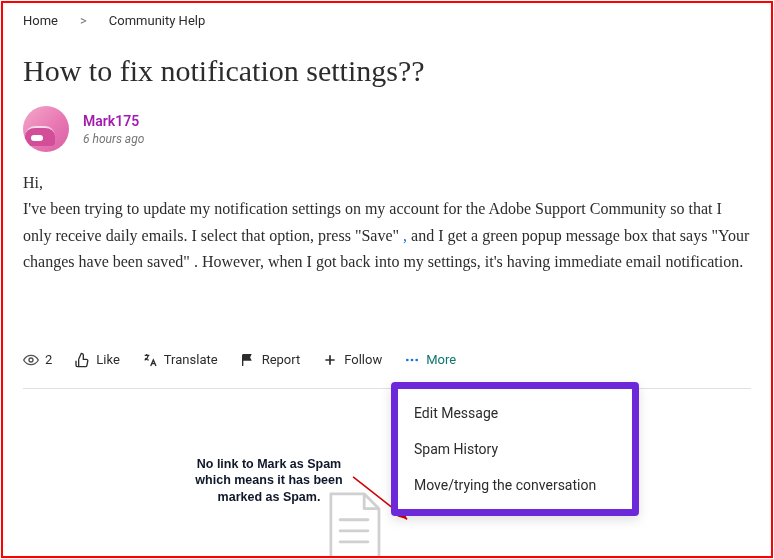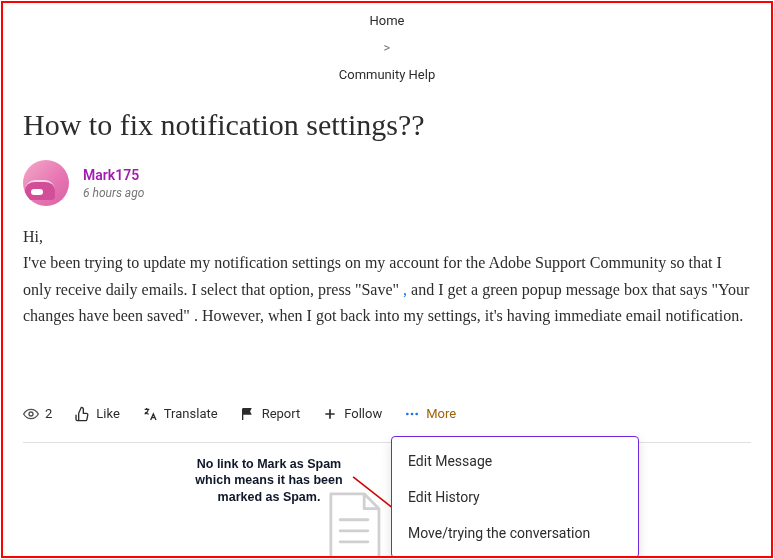--- a/index.html
+++ b/index.html
@@ -13,25 +13,24 @@
   .frame {
     position: absolute;
     top: 1px; left: 1px; right: 1px; bottom: 1px;
     border: 2px solid #ff0000;
     background: #fff;
     overflow: hidden;
   }
   .breadcrumb {
     display: flex;
     align-items: center;
-    gap: 12px;
+    gap: 22px;
     font-size: 13px;
     color: #2c2c2c;
     padding: 10px 20px 6px 20px;
-    flex-direction: column;
   }
   .breadcrumb .sep { color: #767676; }
   .title {
     font-family: Georgia, "Times New Roman", serif;
     font-size: 30px;
     color: #2c2c2c;
     padding: 20px 20px 14px 20px;
     font-weight: 400;
   }
   .author {
@@ -93,21 +92,21 @@
   }
   .action {
     display: flex;
     align-items: center;
     gap: 6px;
     font-size: 13px;
     color: #2c2c2c;
     cursor: pointer;
   }
   .action svg, .action .glyph { width: 16px; height: 16px; }
-  .action.more-action { color: #a16207; }
+  .action.more-action { color: #0f766e; }
   .reply-btn {
     margin-left: auto;
     background: #1473e6;
     color: #fff;
     border: none;
     border-radius: 18px;
     padding: 8px 22px;
     font-size: 14px;
     font-weight: 600;
     cursor: pointer;
@@ -116,21 +115,21 @@
     height: 1px;
     background: #e0e0e0;
     margin: 20px 20px 0 20px;
   }
   .more-menu {
     position: absolute;
     top: 30px;
     left: 388px;
     width: 248px;
     background: #fff;
-    border: 1px solid #6d28d9;
+    border: 7px solid #6d28d9;
     border-radius: 4px;
     box-shadow: 0 4px 12px rgba(0,0,0,0.12);
     padding: 6px 0;
     z-index: 10;
   }
   .more-menu-item {
     padding: 10px 16px;
     font-size: 14px;
     color: #2c2c2c;
     cursor: pointer;
@@ -236,21 +235,21 @@
           <circle cx="5" cy="12" r="2"></circle>
           <circle cx="12" cy="12" r="2"></circle>
           <circle cx="19" cy="12" r="2"></circle>
         </svg>
       <span>More</span>
     </div>
 
 
     <div class="more-menu">
       <div class="more-menu-item">Edit Message</div>
-      <div class="more-menu-item">Edit History</div>
+      <div class="more-menu-item">Spam History</div>
       <div class="more-menu-item">Move/trying the conversation</div>
     </div>
   </div>
 
   <div class="divider"></div>
 
   <div class="annotation-text">No link to Mark as Spam which means it has been marked as Spam.</div>
 
   <svg class="arrow" viewBox="0 0 70 56">
     <line x1="4" y1="4" x2="60" y2="48" stroke="#d40000" stroke-width="1.6"></line>

